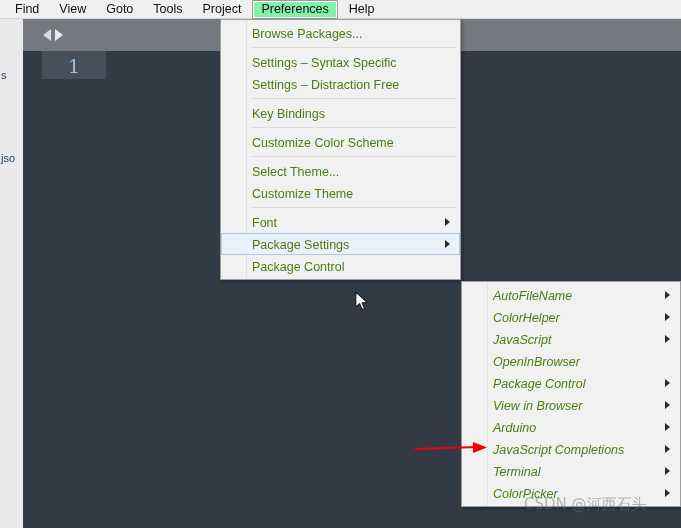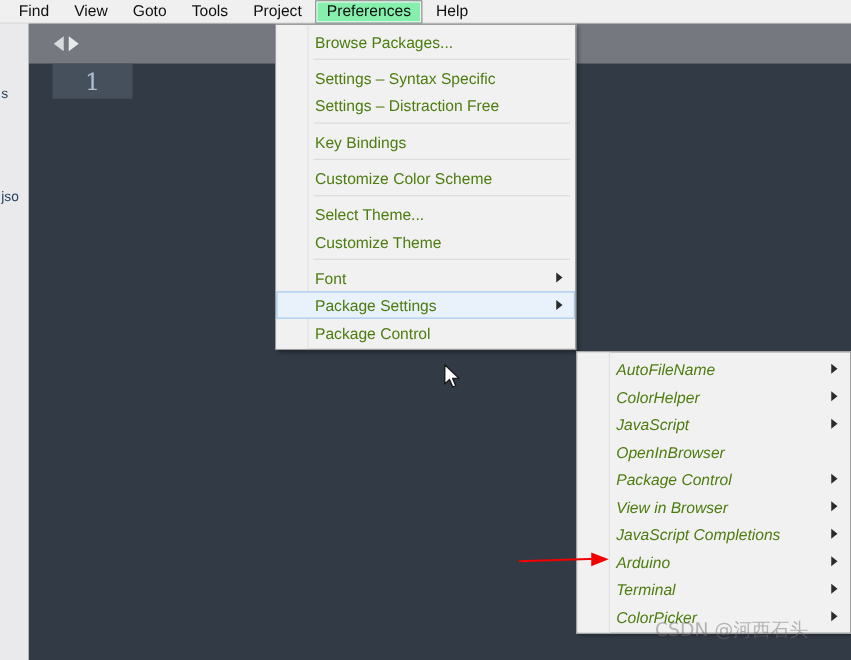--- a/index.html
+++ b/index.html
@@ -282,22 +282,22 @@
 
   <div id="pkg-submenu" class="menu-panel">
     <div class="menu-gutter"></div>
     <div class="menu-list" id="pkg-list">
         <div class="menu-item"><span>AutoFileName</span><span class="submenu-arrow"></span></div>
         <div class="menu-item"><span>ColorHelper</span><span class="submenu-arrow"></span></div>
         <div class="menu-item"><span>JavaScript</span><span class="submenu-arrow"></span></div>
         <div class="menu-item"><span>OpenInBrowser</span></div>
         <div class="menu-item"><span>Package Control</span><span class="submenu-arrow"></span></div>
         <div class="menu-item"><span>View in Browser</span><span class="submenu-arrow"></span></div>
+        <div class="menu-item"><span>Arduino</span><span class="submenu-arrow"></span></div>
         <div class="menu-item"><span>JavaScript Completions</span><span class="submenu-arrow"></span></div>
-        <div class="menu-item"><span>Arduino</span><span class="submenu-arrow"></span></div>
         <div class="menu-item"><span>Terminal</span><span class="submenu-arrow"></span></div>
         <div class="menu-item"><span>ColorPicker</span><span class="submenu-arrow"></span></div>
       </div>
   </div>
 
   <svg id="red-arrow" viewBox="0 0 76 20">
     <line x1="0" y1="11" x2="62" y2="9" stroke="#f10000" stroke-width="1.8"></line>
     <polygon points="58,4 72,9.4 58,15" fill="#f10000"></polygon>
   </svg>
 

